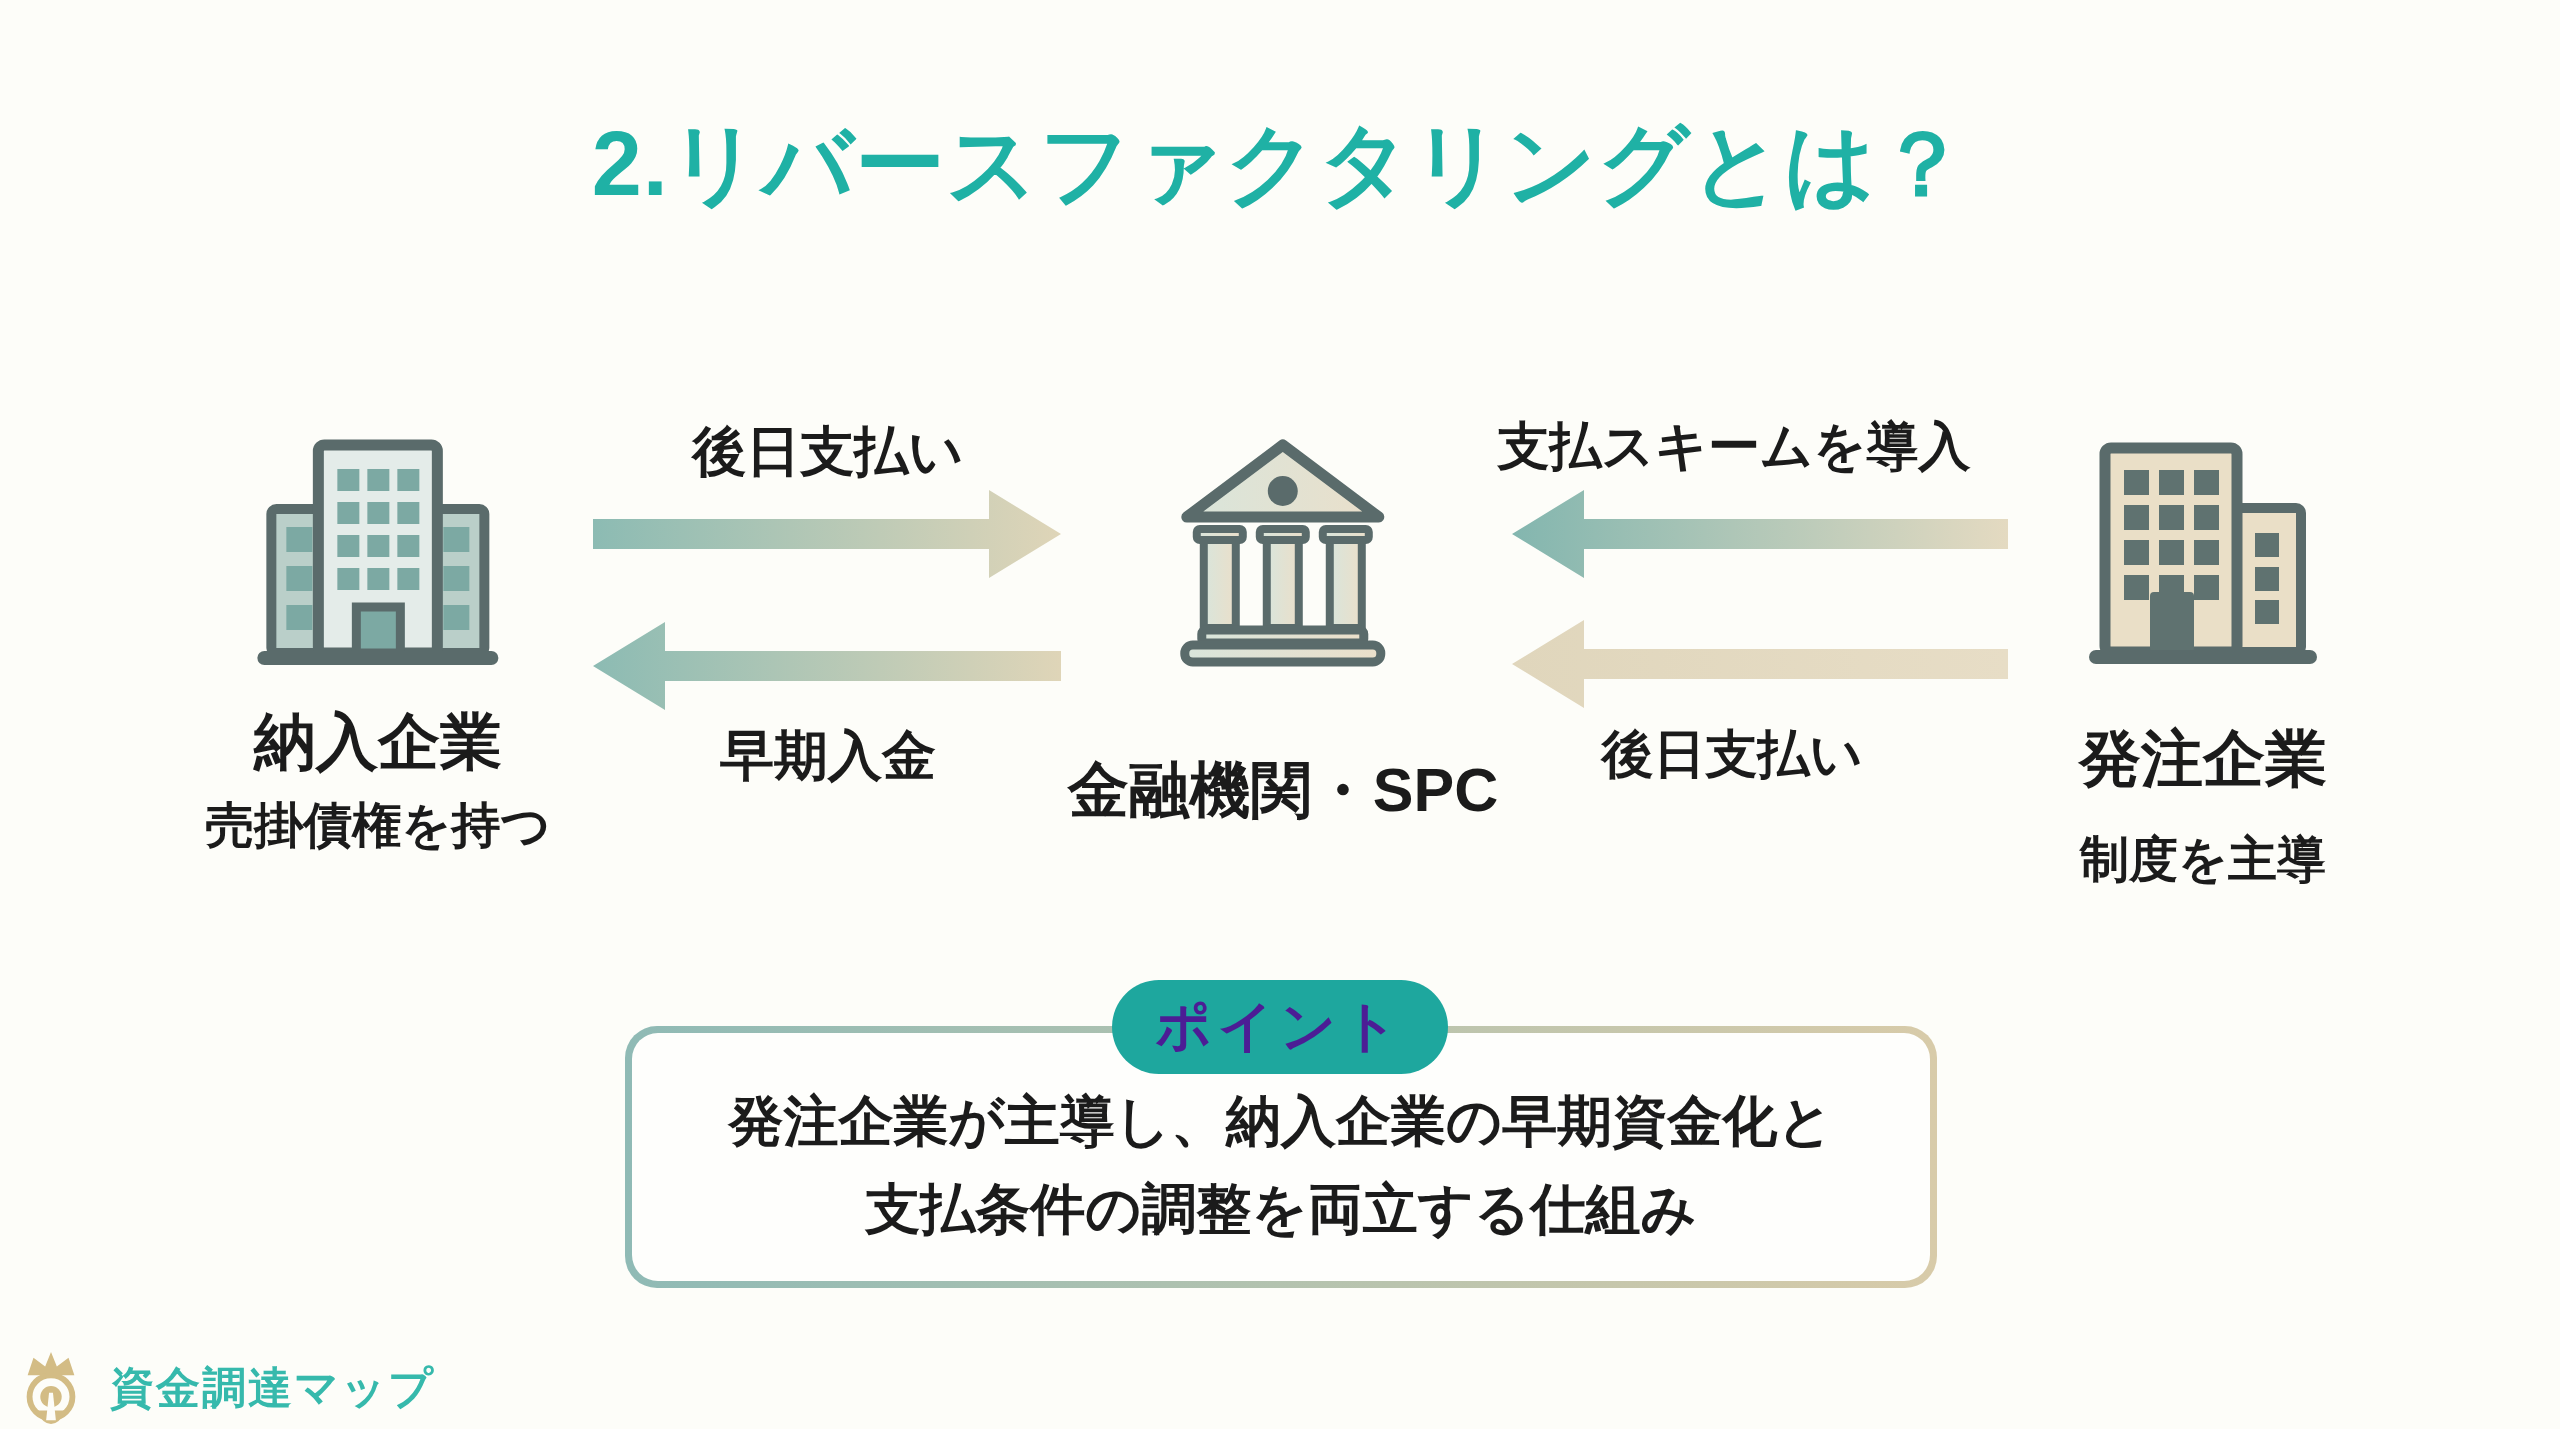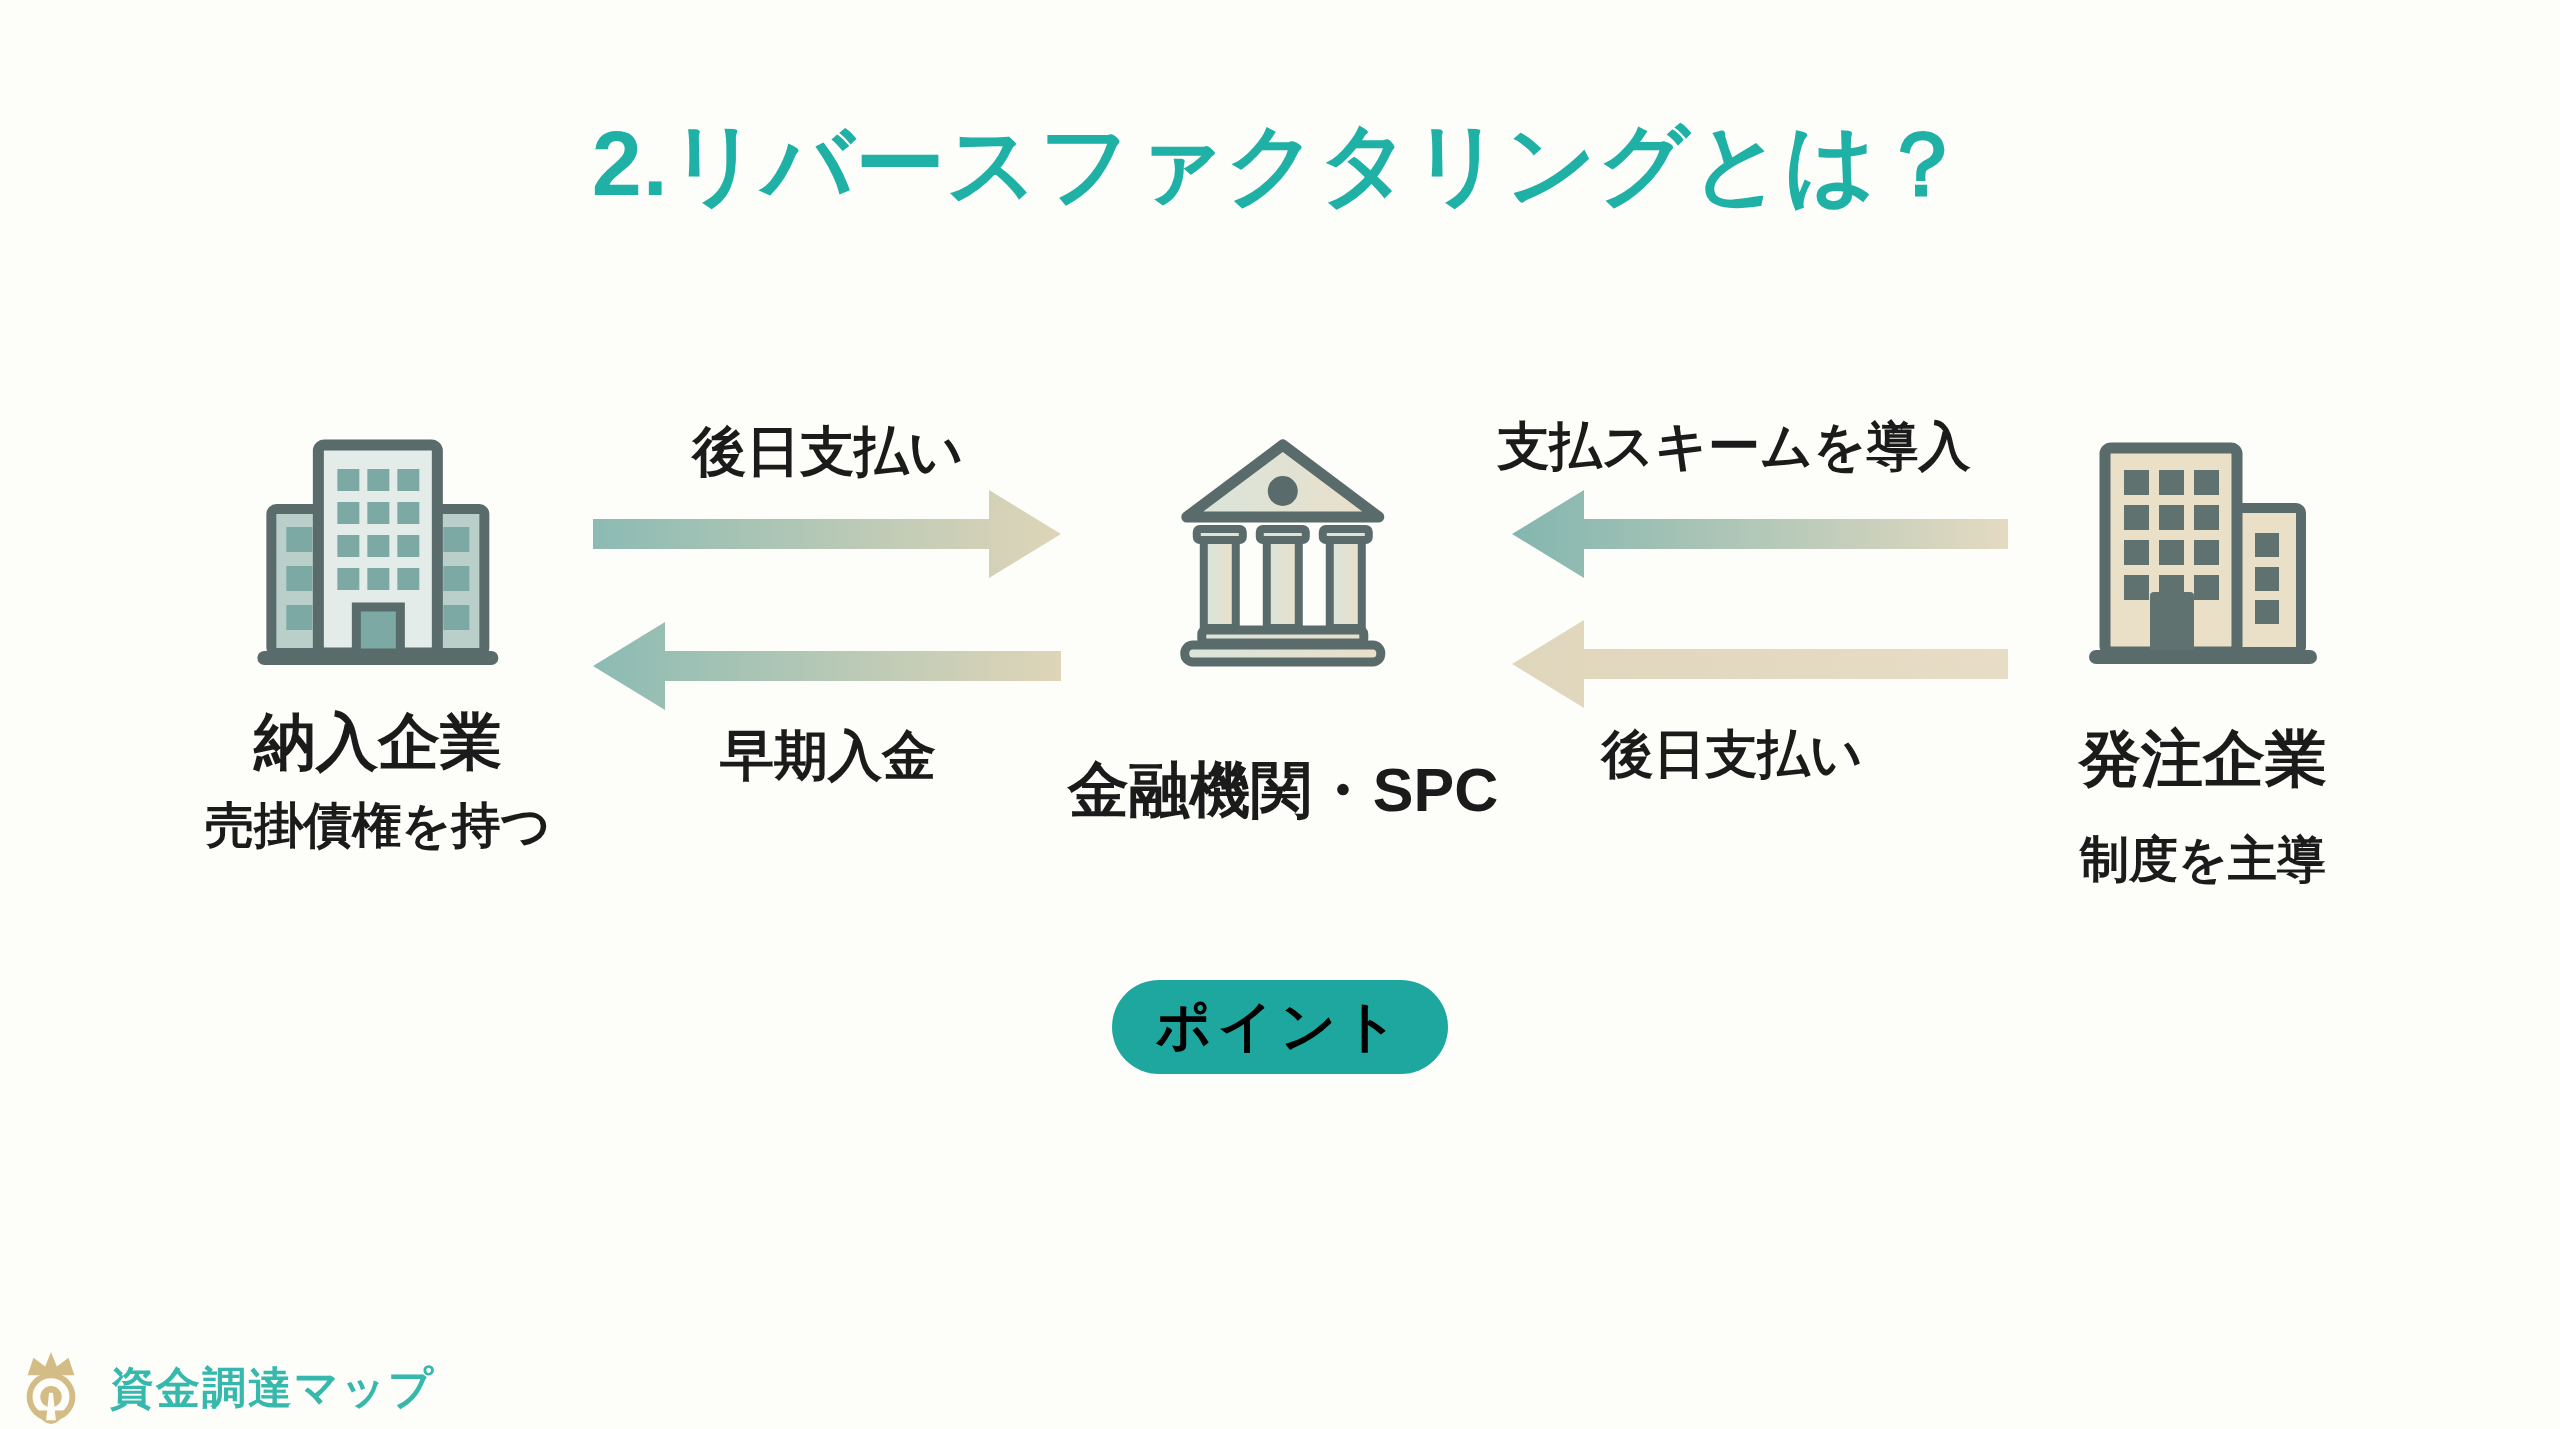--- a/index.html
+++ b/index.html
@@ -50,21 +50,21 @@
     font-weight:800;white-space:nowrap;font-size:54px;line-height:1;
   }
   .label-receivable{left:828px;top:424px;}
   .label-early{left:828px;top:728px;}
   .label-scheme{left:1734px;top:420px;font-size:52px;}
   .label-later{left:1732px;top:728px;font-size:52px;}
   .point-badge{
     position:absolute;left:1280px;top:980px;transform:translateX(-50%);
     width:336px;height:94px;border-radius:47px;background:var(--pill);
     display:flex;align-items:center;justify-content:center;
-    color:#000000;font-size:55px;font-weight:800;letter-spacing:6px;
+    color:#4c1d95;font-size:55px;font-weight:800;letter-spacing:6px;
     z-index:3;
   }
   .point-box{
     position:absolute;left:625px;top:1026px;width:1312px;height:262px;
     border-radius:32px;
     background:linear-gradient(90deg,var(--box-border-left),var(--box-border-right));
     padding:0;z-index:1;box-sizing:border-box;
   }
   .point-box-inner{
     position:absolute;left:7px;top:7px;right:7px;bottom:7px;
@@ -206,20 +206,26 @@
     </defs>
     <polygon points="496,29 72,29 72,0 0,44 72,88 72,59 496,59" fill="url(#gradD)"></polygon>
   </svg>
 
   <div class="flow-label label-receivable">後日支払い</div>
   <div class="flow-label label-early">早期入金</div>
   <div class="flow-label label-scheme">支払スキームを導入</div>
   <div class="flow-label label-later">後日支払い</div>
 
   <div class="point-badge">ポイント</div>
+  <div class="point-box">
+    <div class="point-box-inner">
+      <div class="point-line">発注企業が主導し、納入企業の早期資金化と</div>
+      <div class="point-line">支払条件の調整を両立する仕組み</div>
+    </div>
+  </div>
 
   <div class="footer-logo">
     <svg width="74" height="80" viewBox="0 0 76 82" aria-hidden="true">
       <path d="M14 28 L20 10 L32 19 L38 4 L44 19 L56 10 L62 28 Z" fill="var(--gold)"></path>
       <circle cx="38" cy="50" r="22" fill="none" stroke="var(--gold)" stroke-width="6"></circle>
       <path d="M22 64 Q38 92 54 64 Z" fill="var(--gold)"></path>
       <circle cx="38" cy="50" r="11" fill="var(--gold)"></circle>
       <polygon points="36,46 40,46 43,74 33,74" fill="#FDFDF9"></polygon>
     </svg>
     <span class="logo-text">資金調達マップ</span>

